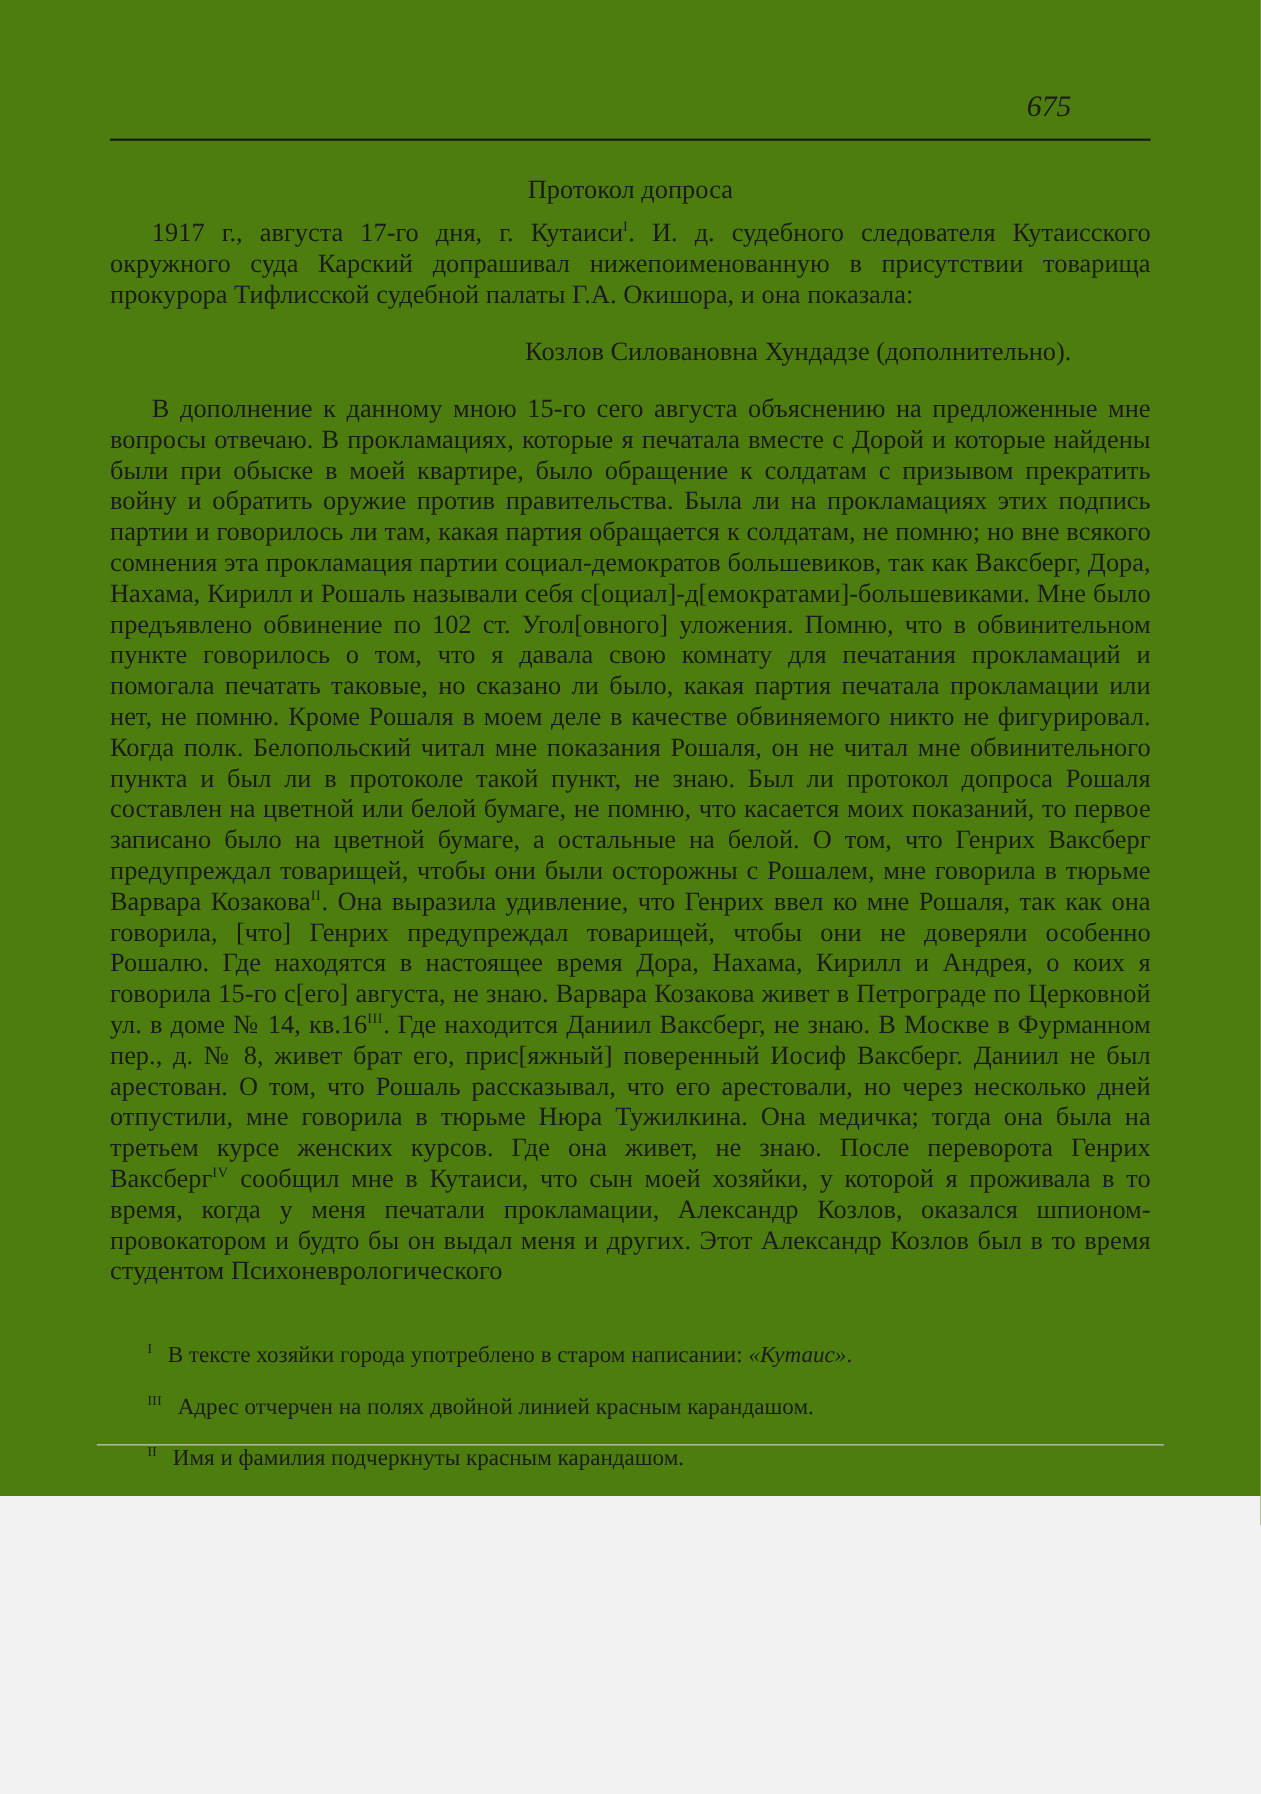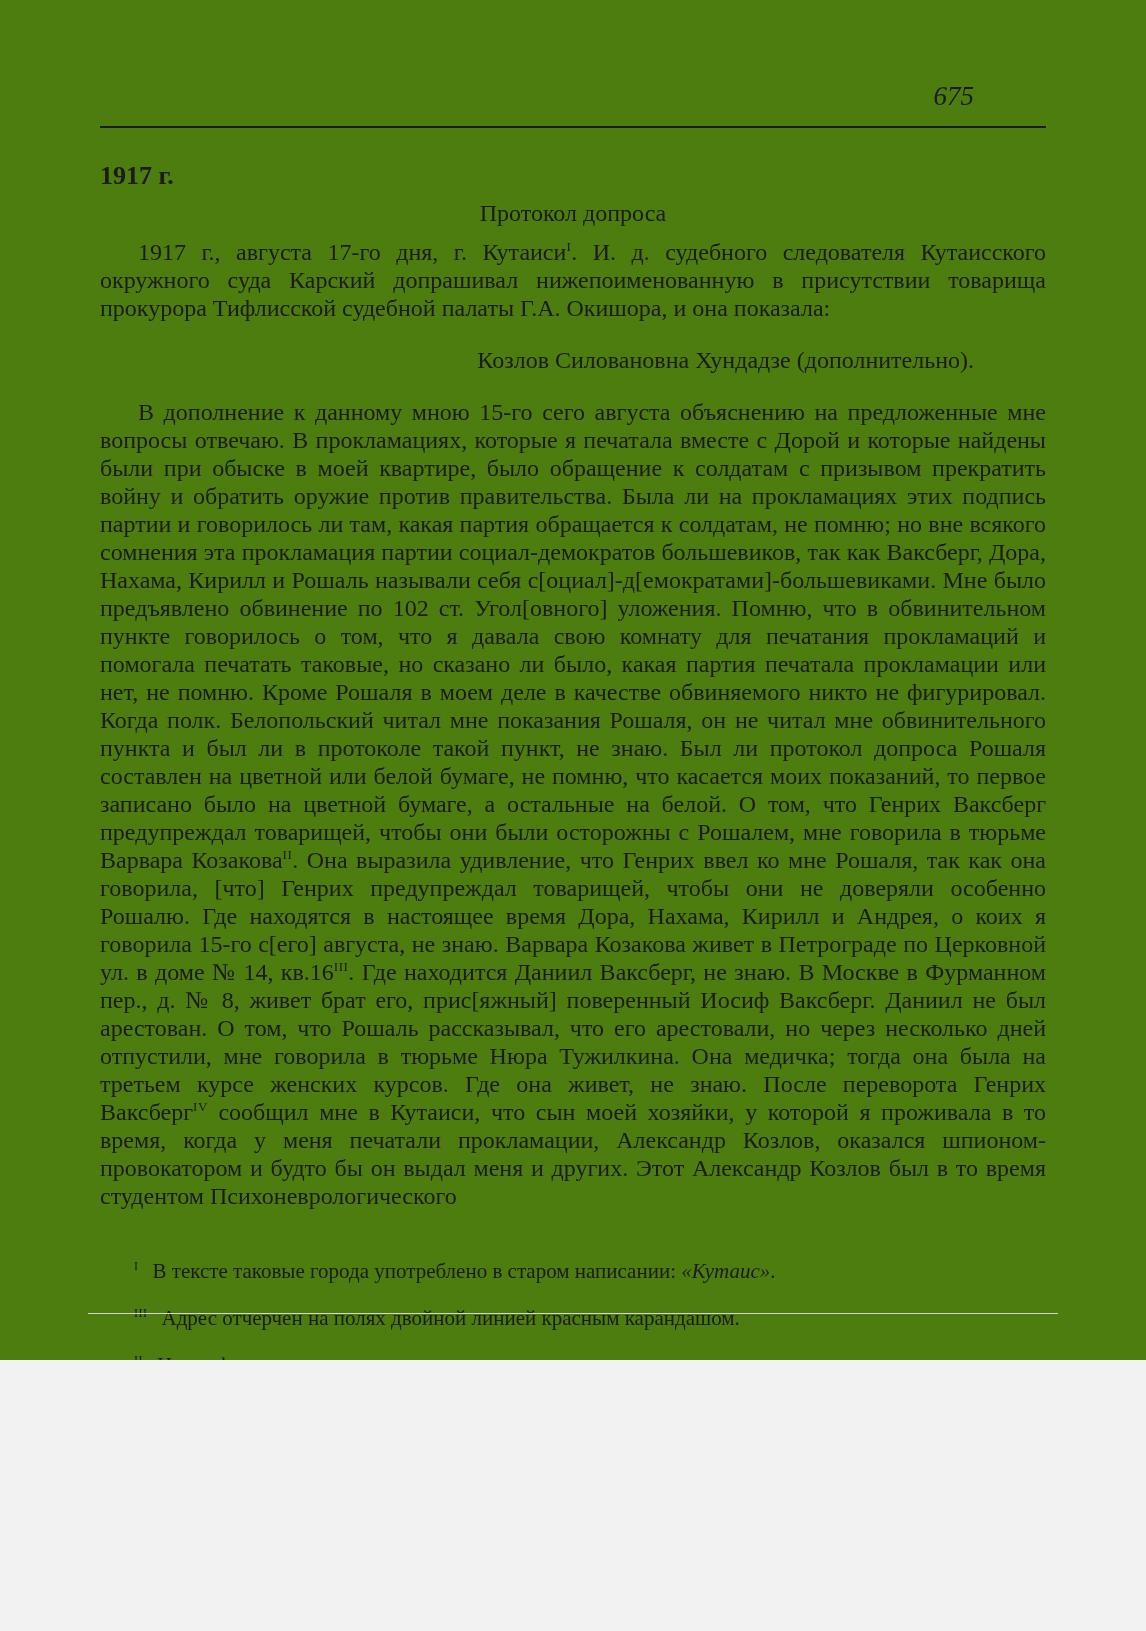--- a/index.html
+++ b/index.html
@@ -110,34 +110,33 @@
 <body>
 
 <div class="page">
   <div class="content">
 
     <div class="pageno">675</div>
 
     <hr class="toprule">
 
     <div class="heading">
-      <div class="l2">1917 г.</div>
     </div>
 
     <div class="subtitle">Протокол допроса</div>
 
     <p class="body-par p1"><span>1917 г., августа 17-го дня, г. Кутаиси</span><sup class="ref">I</sup><span>. И. д. судебного следователя Кутаисского окружного суда Карский допрашивал нижепоименованную в присутствии товарища прокурора Тифлисской судебной палаты Г.А. Окишора, и она показала:</span></p>
 
     <div class="attribution">Козлов Силовановна Хундадзе (дополнительно).</div>
 
     <p class="body-par p2"><span>В дополнение к данному мною 15-го сего августа объяснению на предложенные мне вопросы отвечаю. В прокламациях, которые я печатала вместе с Дорой и которые найдены были при обыске в моей квартире, было обращение к солдатам с призывом прекратить войну и обратить оружие против правительства. Была ли на прокламациях этих подпись партии и говорилось ли там, какая партия обращается к солдатам, не помню; но вне всякого сомнения эта прокламация партии социал-демократов большевиков, так как Ваксберг, Дора, Нахама, Кирилл и Рошаль называли себя с[оциал]-д[емократами]-большевиками. Мне было предъявлено обвинение по 102 ст. Угол[овного] уложения. Помню, что в обвинительном пункте говорилось о том, что я давала свою комнату для печатания прокламаций и помогала печатать таковые, но сказано ли было, какая партия печатала прокламации или нет, не помню. Кроме Рошаля в моем деле в качестве обвиняемого никто не фигурировал. Когда полк. Белопольский читал мне показания Рошаля, он не читал мне обвинительного пункта и был ли в протоколе такой пункт, не знаю. Был ли протокол допроса Рошаля составлен на цветной или белой бумаге, не помню, что касается моих показаний, то первое записано было на цветной бумаге, а остальные на белой. О том, что Генрих Ваксберг предупреждал товарищей, чтобы они были осторожны с Рошалем, мне говорила в тюрьме Варвара Козакова</span><sup class="ref">II</sup><span>. Она выразила удивление, что Генрих ввел ко мне Рошаля, так как она говорила, [что] Генрих предупреждал товарищей, чтобы они не доверяли особенно Рошалю. Где находятся в настоящее время Дора, Нахама, Кирилл и Андрея, о коих я говорила 15-го с[его] августа, не знаю. Варвара Козакова живет в Петрограде по Церковной ул. в доме № 14, кв.16</span><sup class="ref">III</sup><span>. Где находится Даниил Ваксберг, не знаю. В Москве в Фурманном пер., д. № 8, живет брат его, прис[яжный] поверенный Иосиф Ваксберг. Даниил не был арестован. О том, что Рошаль рассказывал, что его арестовали, но через несколько дней отпустили, мне говорила в тюрьме Нюра Тужилкина. Она медичка; тогда она была на третьем курсе женских курсов. Где она живет, не знаю. После переворота Генрих Ваксберг</span><sup class="ref">IV</sup><span> сообщил мне в Кутаиси, что сын моей хозяйки, у которой я проживала в то время, когда у меня печатали прокламации, Александр Козлов, оказался шпионом-провокатором и будто бы он выдал меня и других. Этот Александр Козлов был в то время студентом Психоневрологического</span></p>
 
     <div class="footnotes">
 
-      <p class="footnote"><sup class="fnm">I</sup><span>В тексте таковые города употреблено в старом написании: </span><span class="it">«Кутаис»</span><span>.</span></p>
+      <p class="footnote"><sup class="fnm">I</sup><span>В тексте хозяйки города употреблено в старом написании: </span><span class="it">«Кутаис»</span><span>.</span></p>
 
       <p class="footnote"><sup class="fnm">III</sup><span>Адрес отчерчен на полях двойной линией красным карандашом.</span></p>
 
       <p class="footnote"><sup class="fnm">II</sup><span>Имя и фамилия подчеркнуты красным карандашом.</span></p>
 
 
     </div>
   </div>
 
   <hr class="bottomrule">

